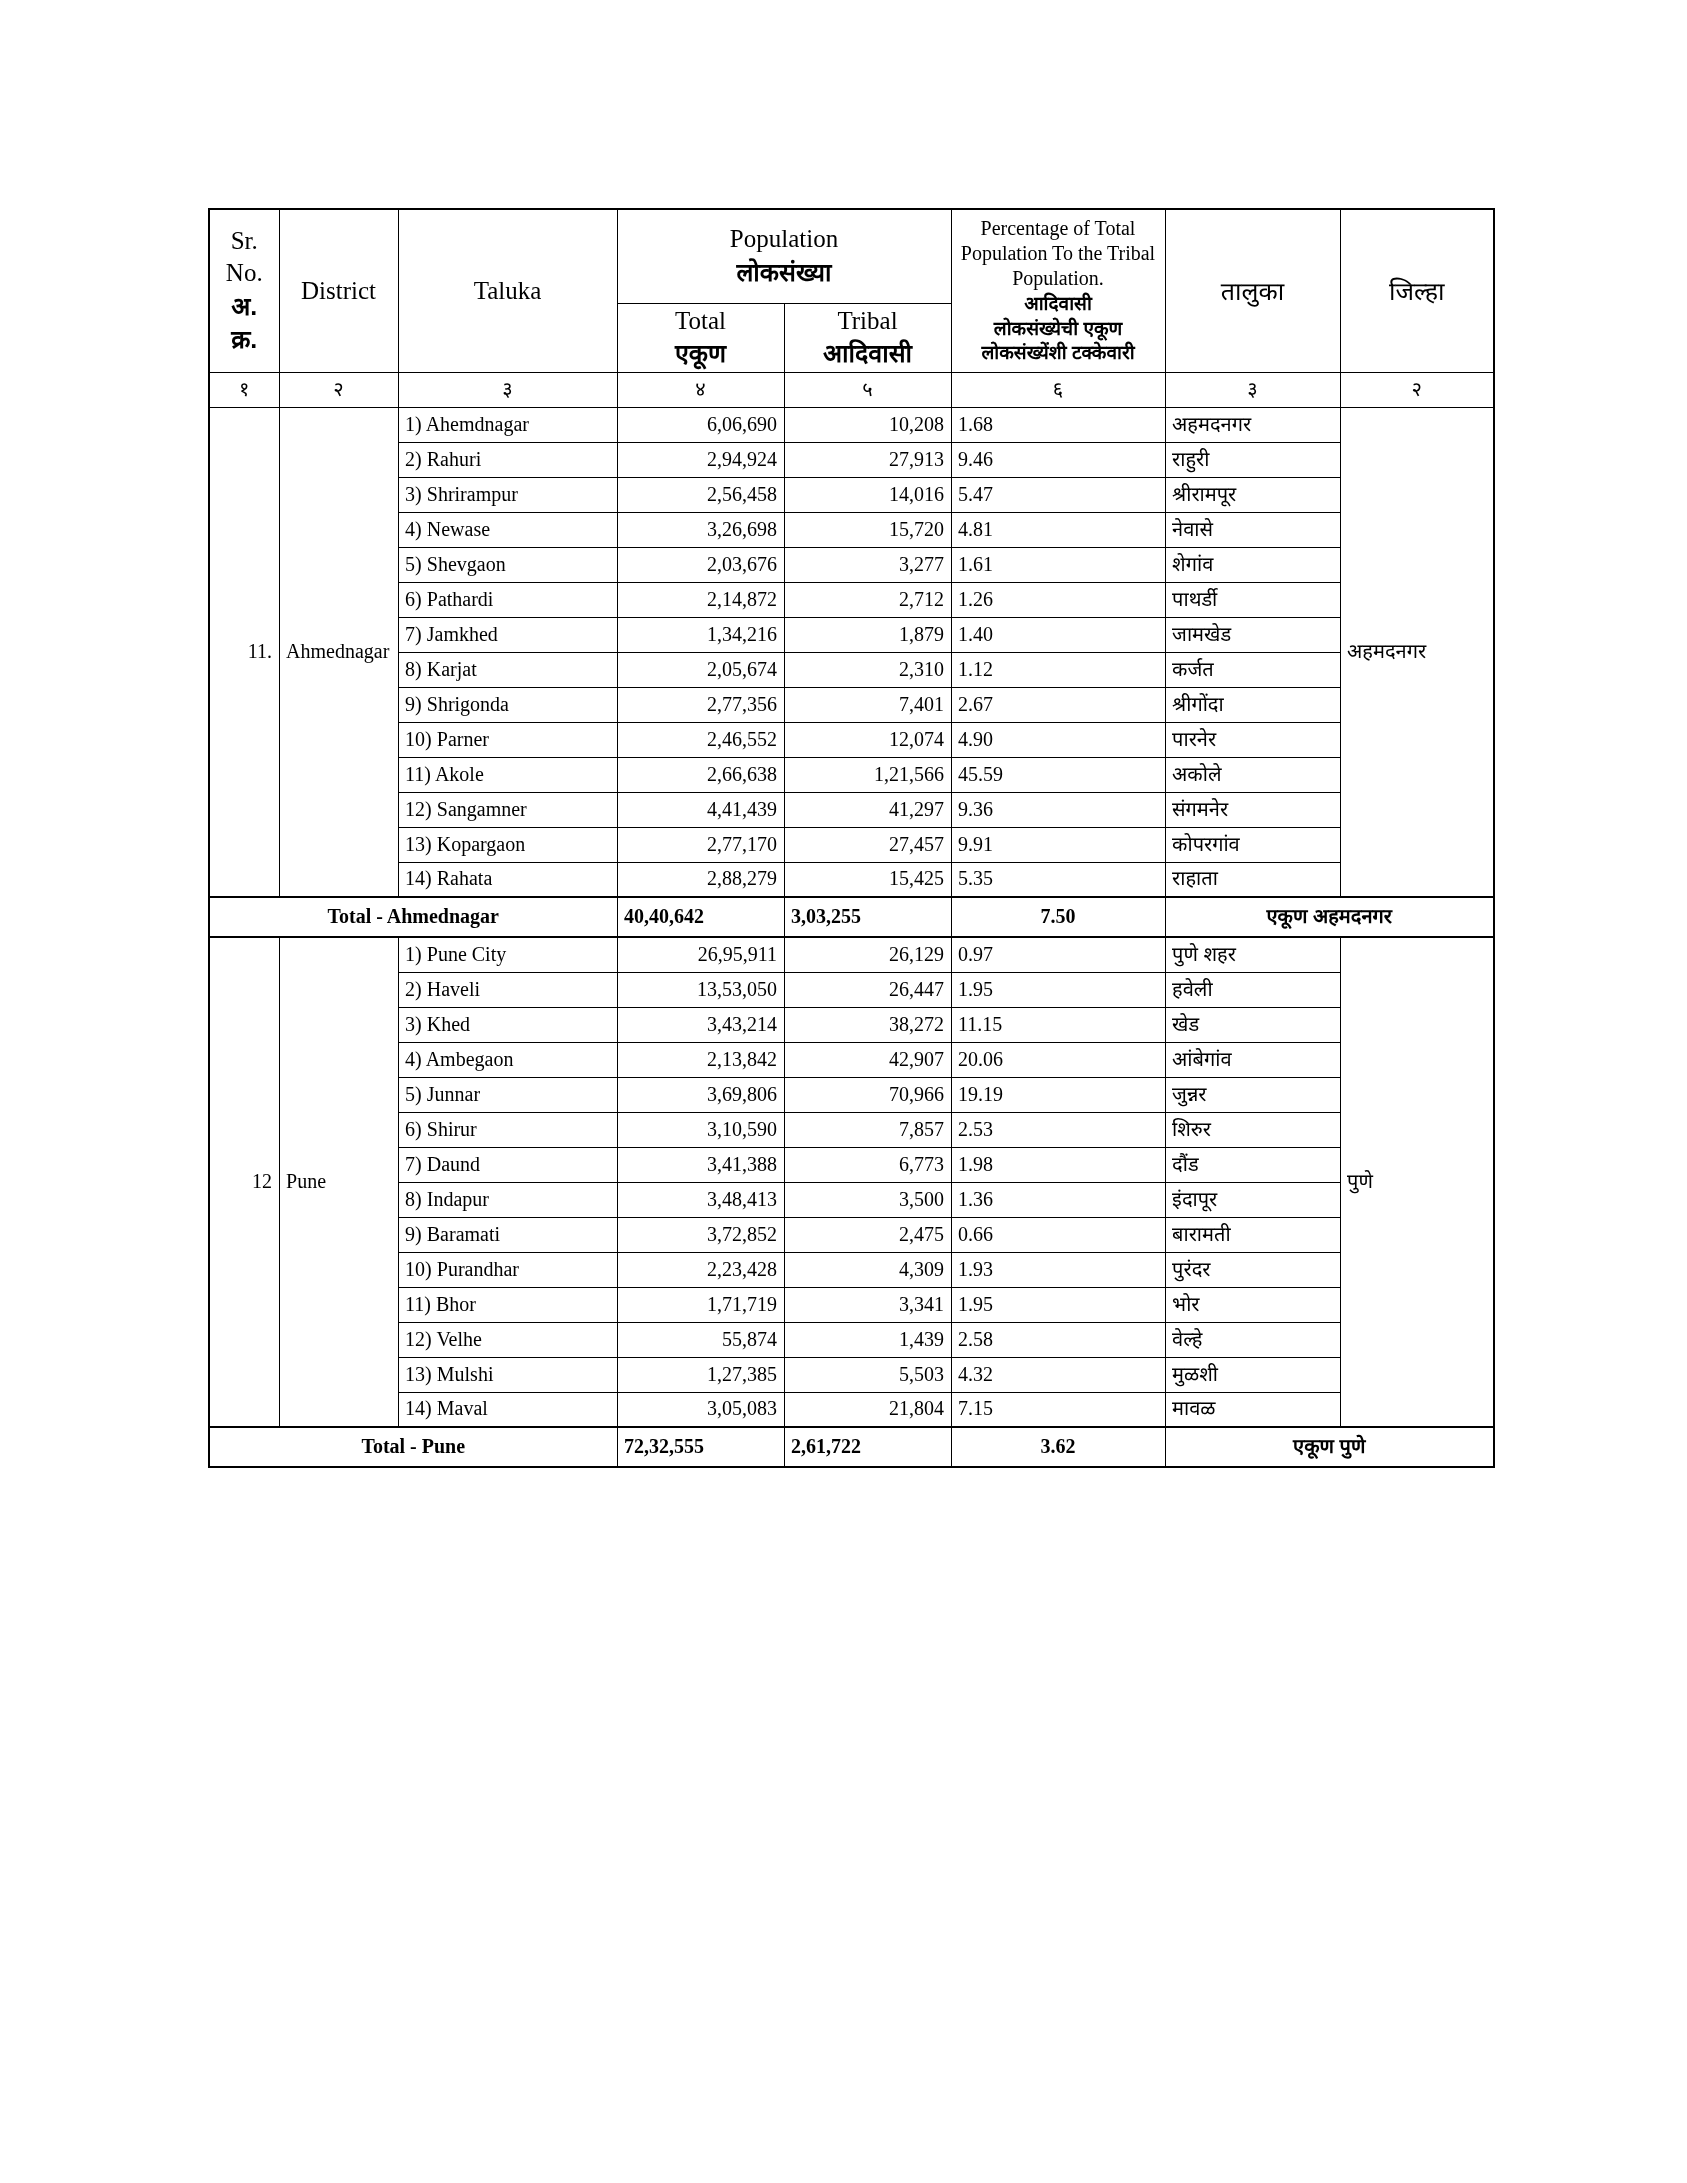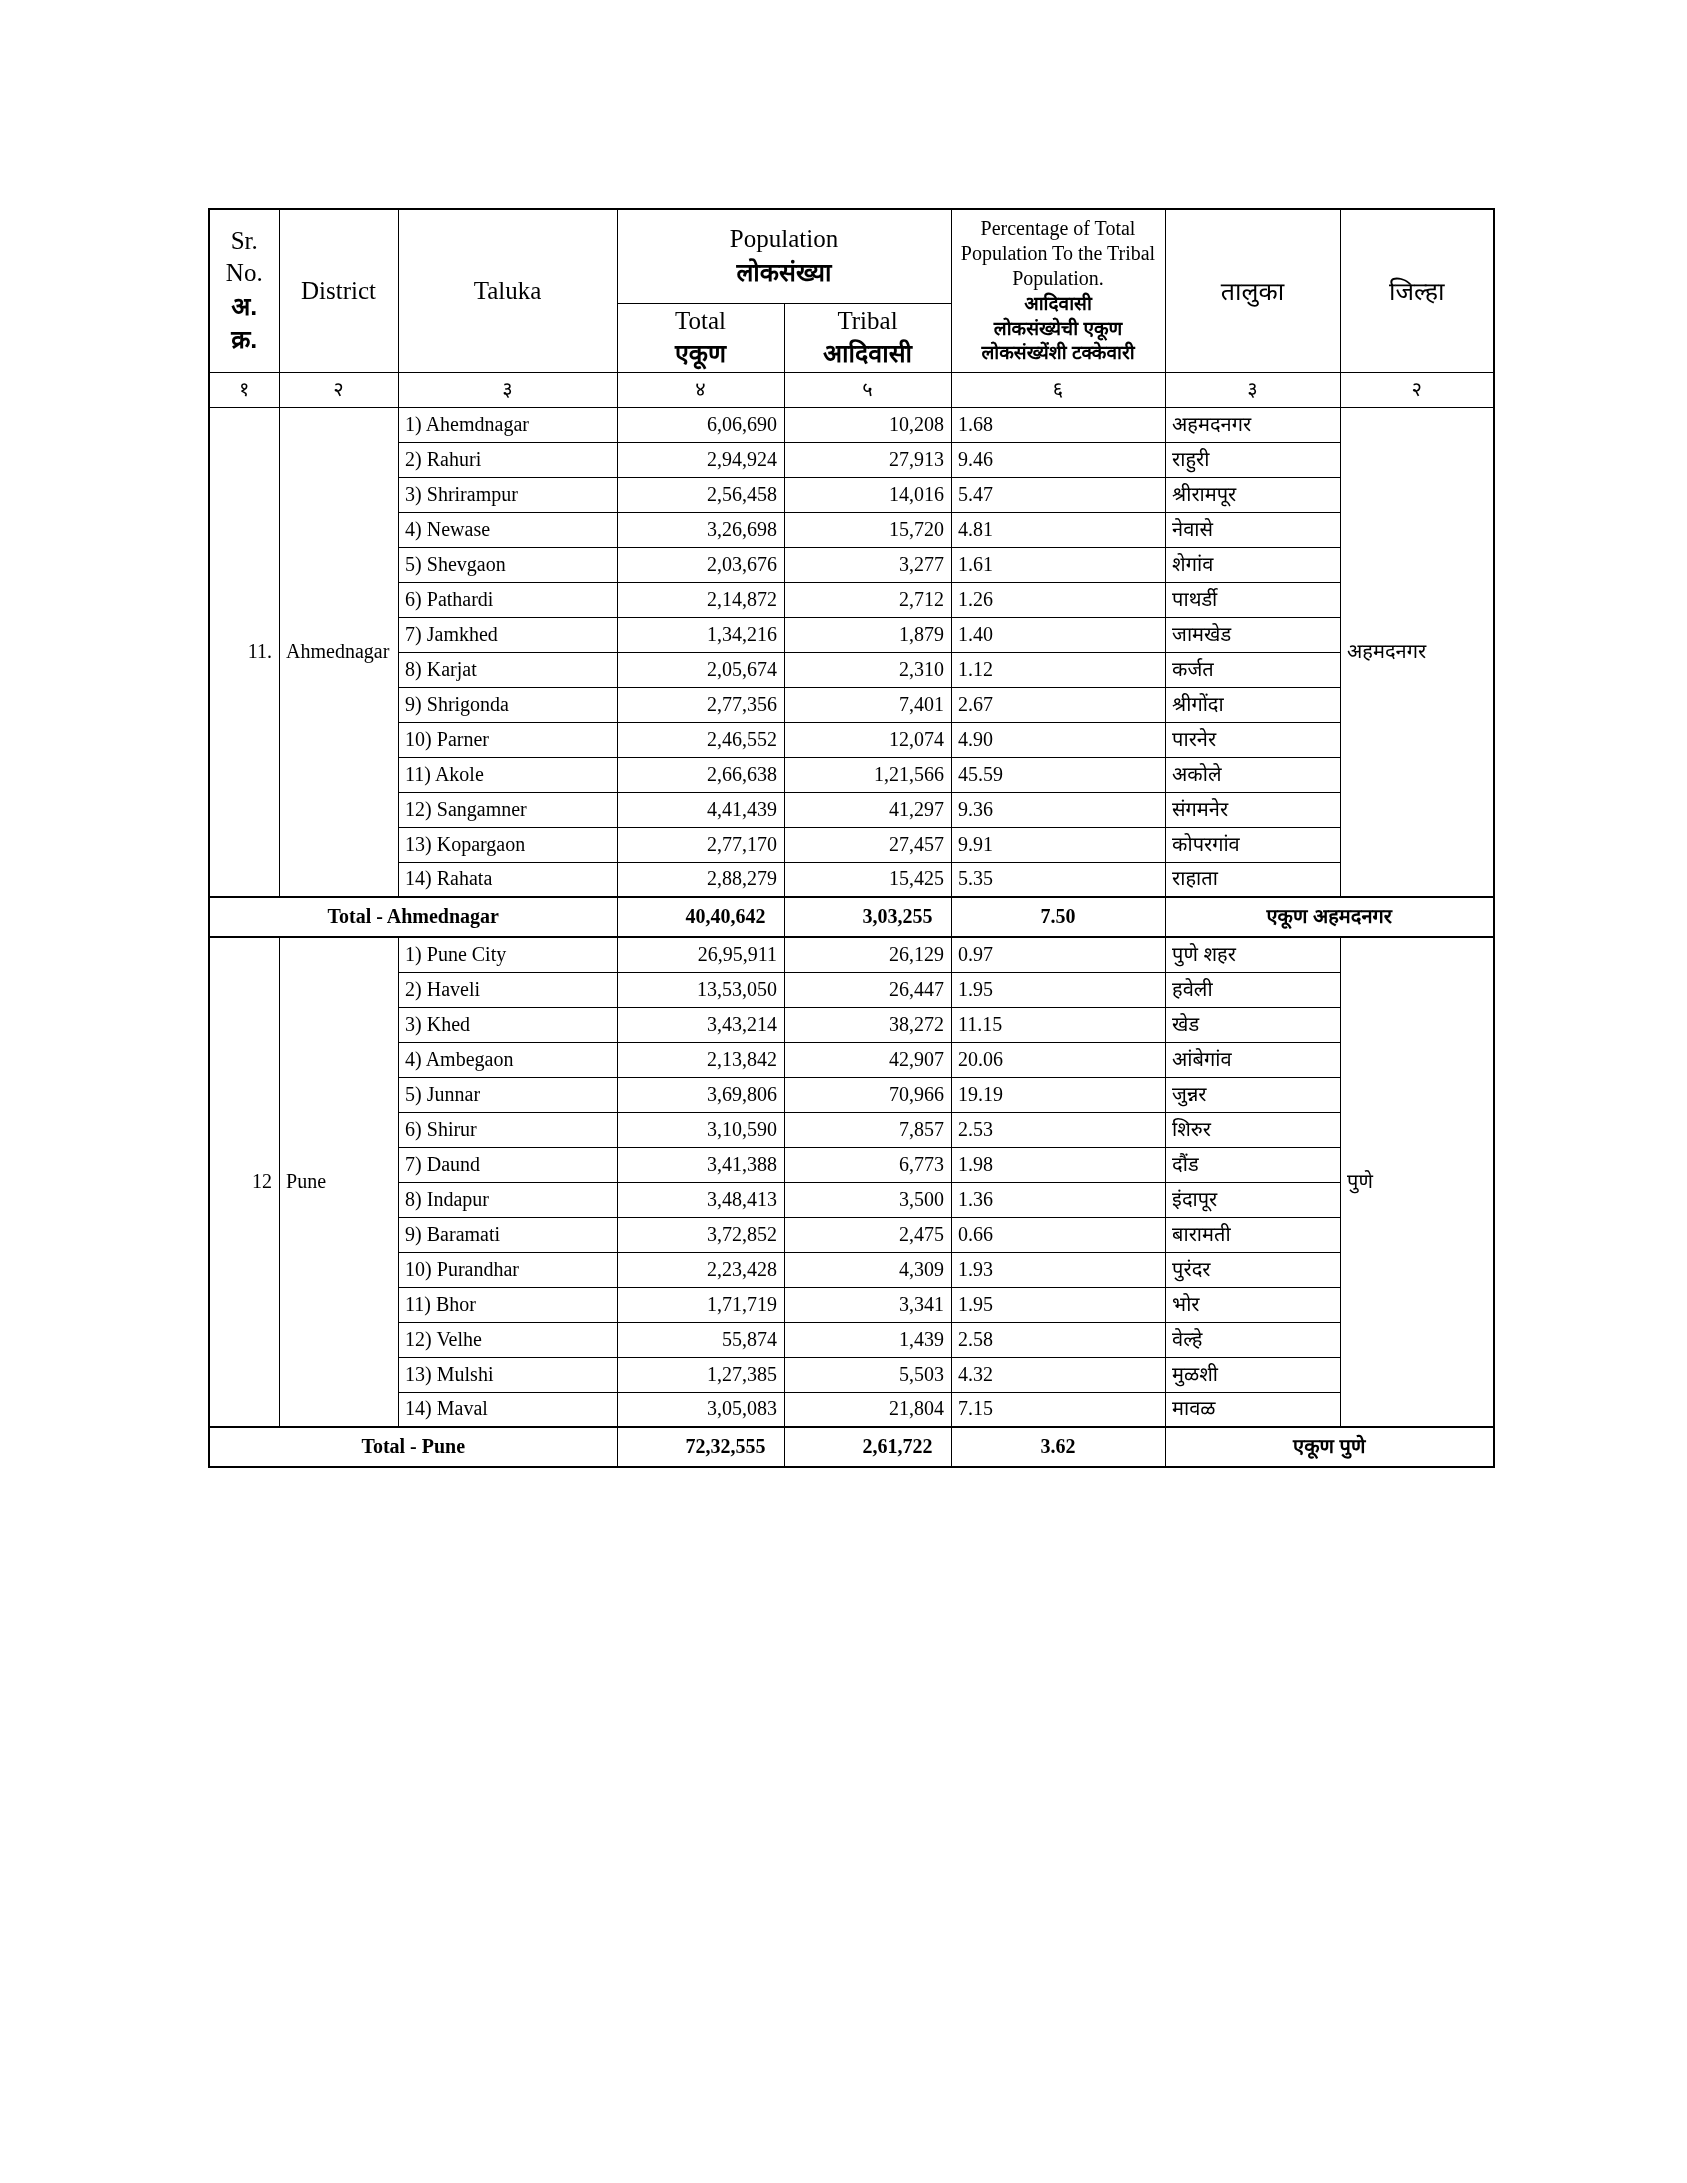--- a/index.html
+++ b/index.html
@@ -81,21 +81,21 @@
 
   tr.datarow td { height: 35px; }
 
   tr.totalrow td {
     font-weight: bold;
     height: 40px;
     border-top: 2.5px solid #000;
     border-bottom: 2.5px solid #000;
   }
   tr.totalrow .t-label { text-align: center; }
-  tr.totalrow .t-num   { text-align: right; padding-right: 18px; }
+  tr.totalrow .t-num   { text-align: left; padding-right: 18px; }
   tr.totalrow .t-pct   { text-align: center; }
   tr.totalrow .t-mlabel{ text-align: center; }
 
   .dev { font-family: "Liberation Sans", "DejaVu Sans", sans-serif; }
   .cell-mtaluka, .cell-mdist, tr.totalrow .t-mlabel, .numrow td {
     font-family: "Liberation Sans", "DejaVu Sans", sans-serif;
   }
   .numrow td { font-size: 20px; }
 </style>
 </head>

